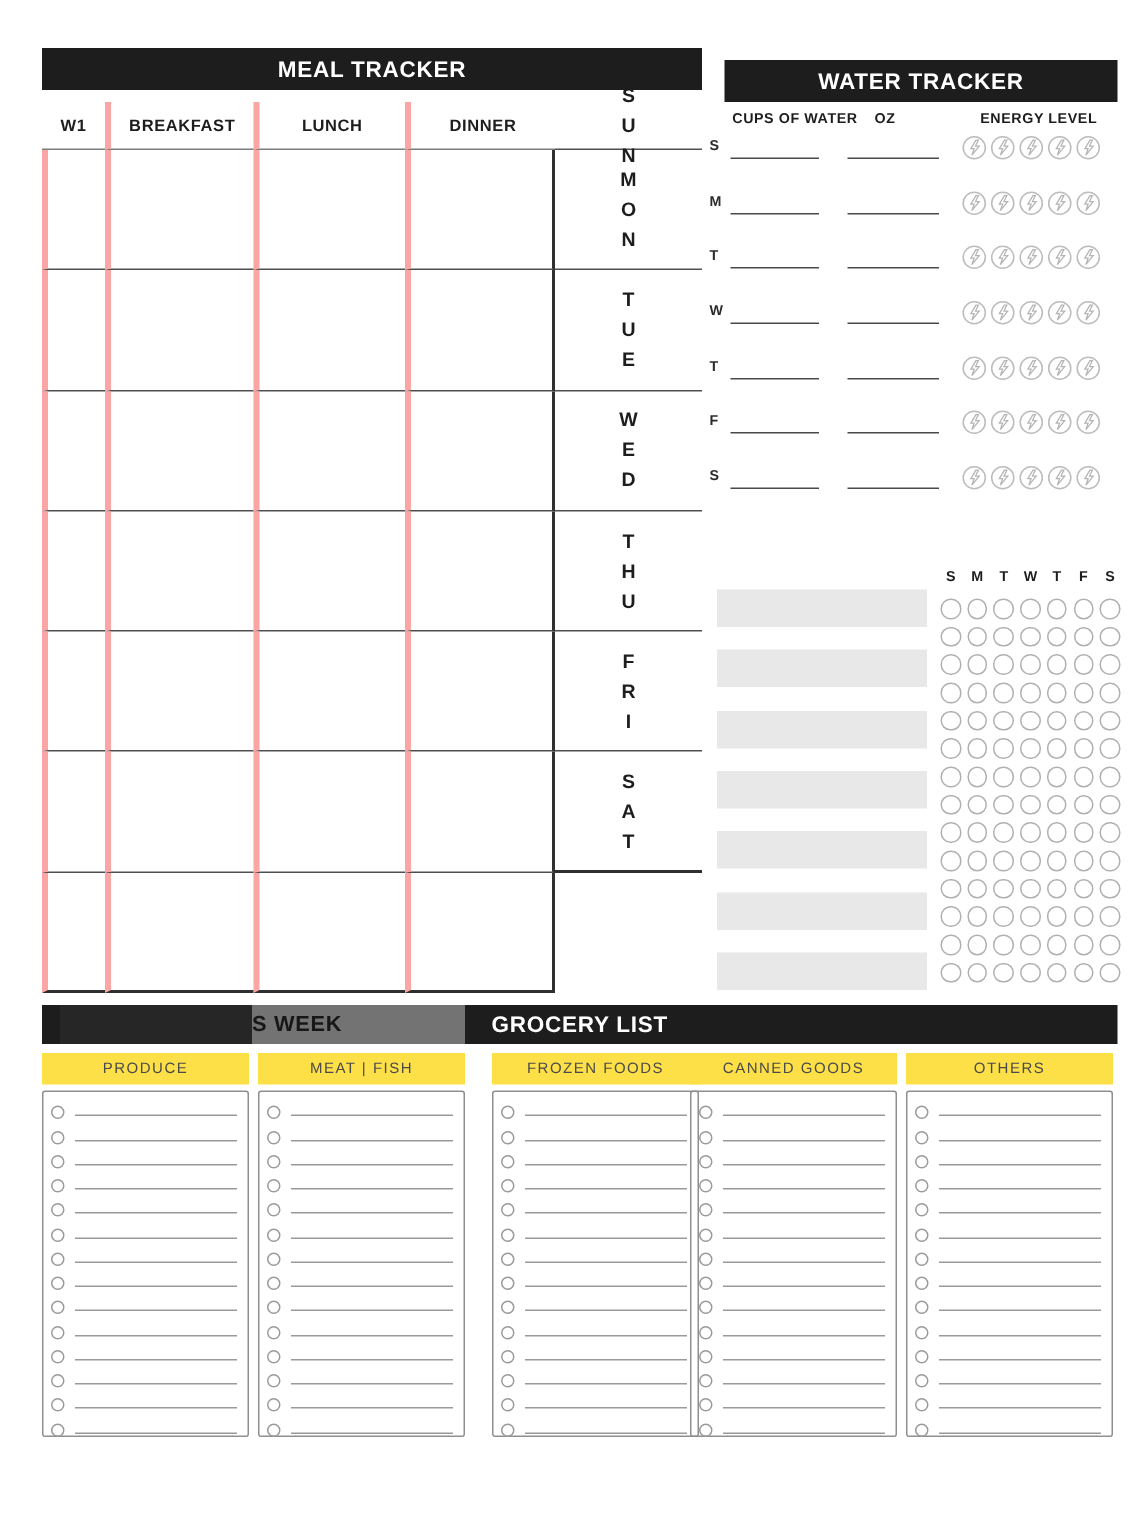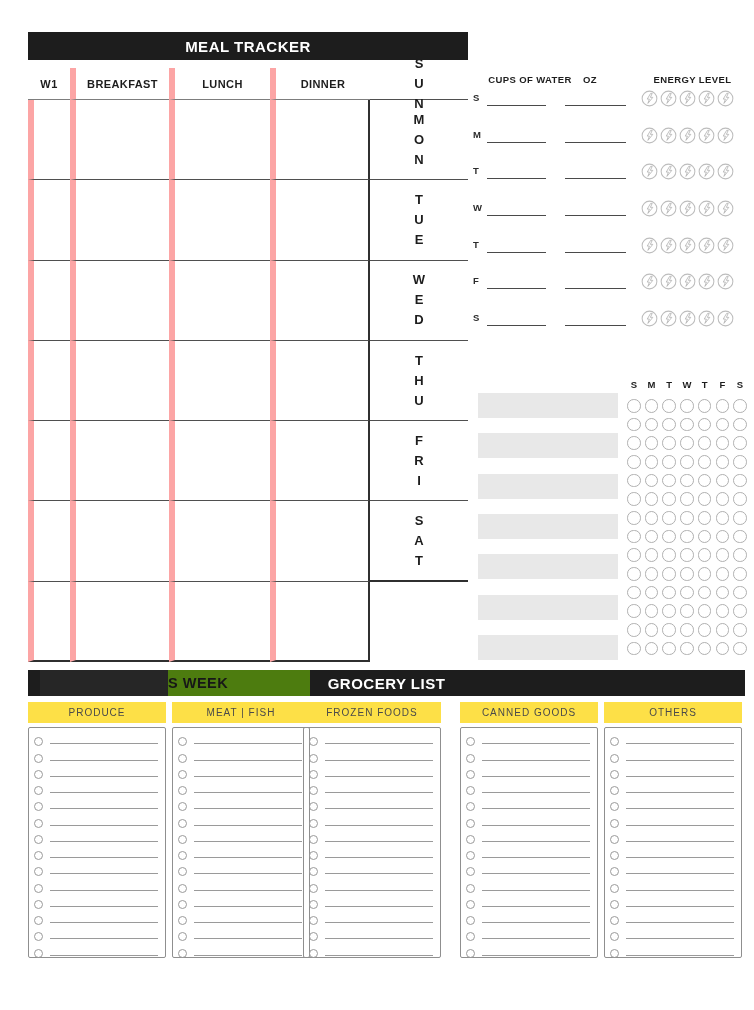--- a/index.html
+++ b/index.html
@@ -8,31 +8,31 @@
 
   
   .bar{position:absolute;background:#1d1d1d;color:#ffffff;display:flex;
        align-items:center;justify-content:center;font-weight:bold;
        font-size:15px;letter-spacing:.5px;}
   .bar-meal{left:28px;top:32px;width:440px;height:28px;}
   .bar-water{left:483px;top:40px;width:262px;height:28px;}
   .bar-fitness{left:483px;top:352px;width:262px;height:26px;font-size:14px;}
   .bar-grocery{left:28px;top:670px;width:717px;height:26px;}
   .gl-strip{position:absolute;left:12px;top:0;bottom:0;width:128px;background:#262626;}
-  .gl-box{position:absolute;left:140px;top:0;bottom:0;width:142px;background:#4d7c0f;
+  .gl-box{position:absolute;left:140px;top:0;bottom:0;width:142px;background:#737373;
           color:#171717;display:flex;align-items:center;font-weight:bold;
           font-size:14.5px;letter-spacing:.5px;overflow:hidden;}
   .gl-title{position:absolute;left:0;top:0;right:0;bottom:0;display:flex;
             align-items:center;justify-content:center;}
 
   
   .meal-grid{position:absolute;left:28px;top:68px;width:440px;
              display:grid;grid-template-columns:42px 99px 101px 100px 98px;
              grid-template-rows:32px repeat(7,80.3px);}
-  .mcell{box-sizing:border-box;border-left:6px solid #fca5a5;
+  .mcell{box-sizing:border-box;border-left:4px solid #fca5a5;
          border-bottom:1.5px solid #4f4f4f;}
   .mcell.c0{border-left:none;}
   .mcell.cl{border-right:2px solid #303030;}
   .mcell.hd{border-bottom:1.2px solid #7d7d7d;display:flex;align-items:center;
             justify-content:center;font-weight:bold;font-size:11px;letter-spacing:.4px;}
   .mcell.rl{border-bottom:2px solid #2f2f2f;}
   .mday{display:flex;flex-direction:column;align-items:center;justify-content:center;
         font-weight:bold;font-size:13px;line-height:20px;}
 
   
@@ -70,20 +70,23 @@
 </style>
 </head>
 <body>
 
 <div class="page">
 
   <div class="bar bar-meal">
     <span>MEAL TRACKER</span>
   </div>
 
+  <div class="bar bar-water">
+    <span>WATER TRACKER</span>
+  </div>
 
   <div class="meal-grid" id="meal-grid">
       <div class="mcell hd c0">W1</div>
       <div class="mcell hd">BREAKFAST</div>
       <div class="mcell hd">LUNCH</div>
       <div class="mcell hd">DINNER</div>
       <div class="mcell c0 mday">
         <div>S</div>
         <div>U</div>
         <div>N</div>
@@ -811,21 +814,21 @@
           <div class="grow">
             <span class="gcircle"></span>
             <span class="gline"></span>
           </div>
           <div class="grow">
             <span class="gcircle"></span>
             <span class="gline"></span>
           </div>
         </div>
       </div>
-      <div class="g-col" style="left: 303px;">
+      <div class="g-col" style="left: 328px;">
         <div class="ghead">FROZEN FOODS</div>
         <div class="gbox">
           <div class="grow">
             <span class="gcircle"></span>
             <span class="gline"></span>
           </div>
           <div class="grow">
             <span class="gcircle"></span>
             <span class="gline"></span>
           </div>

